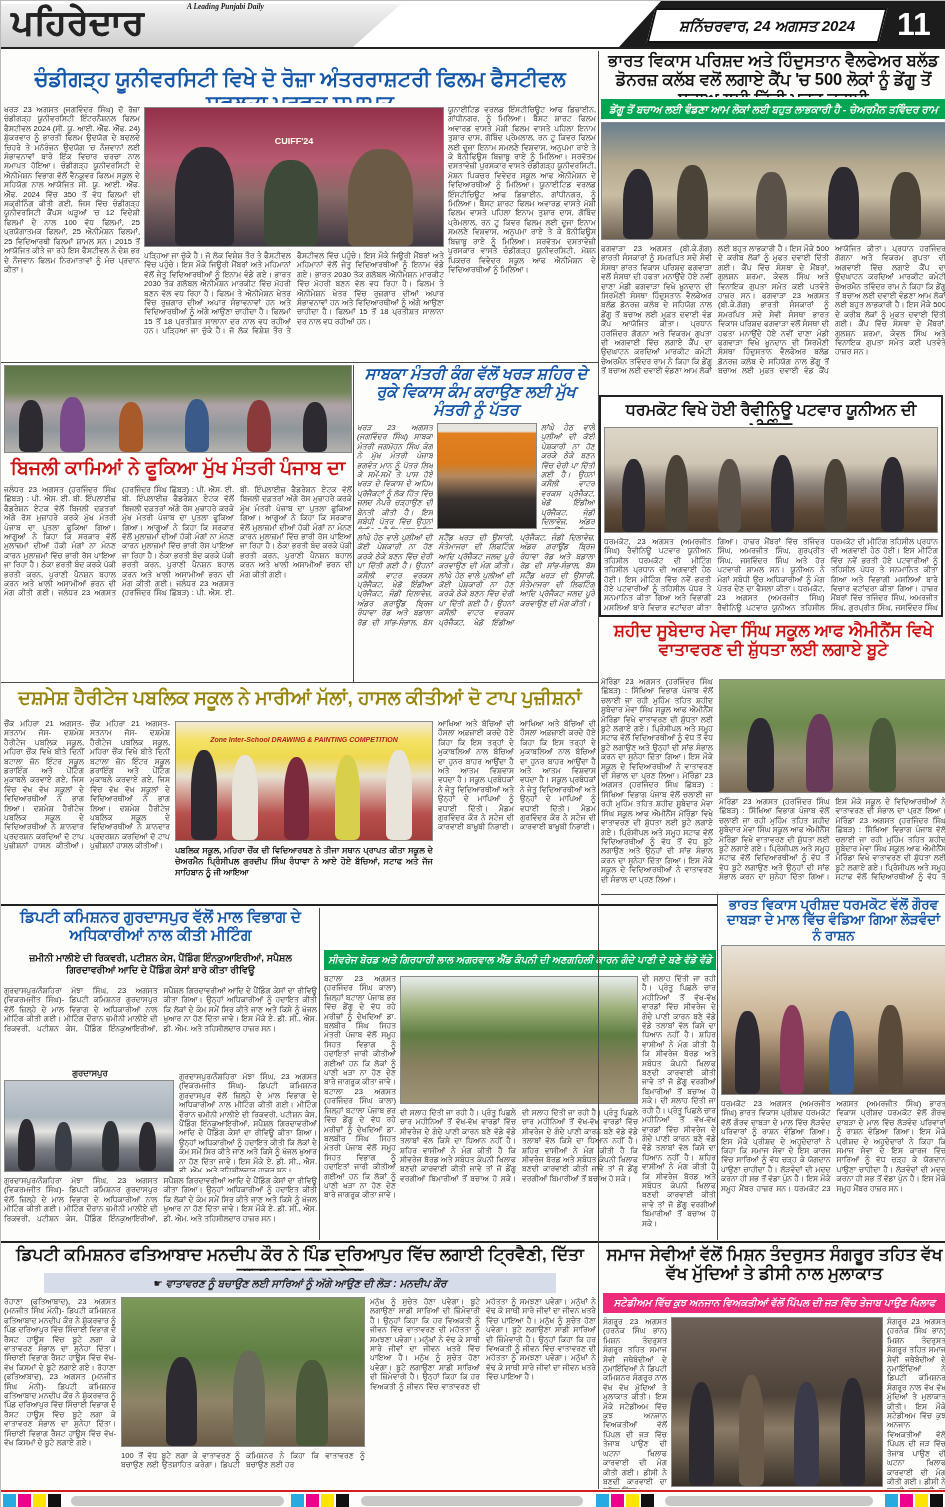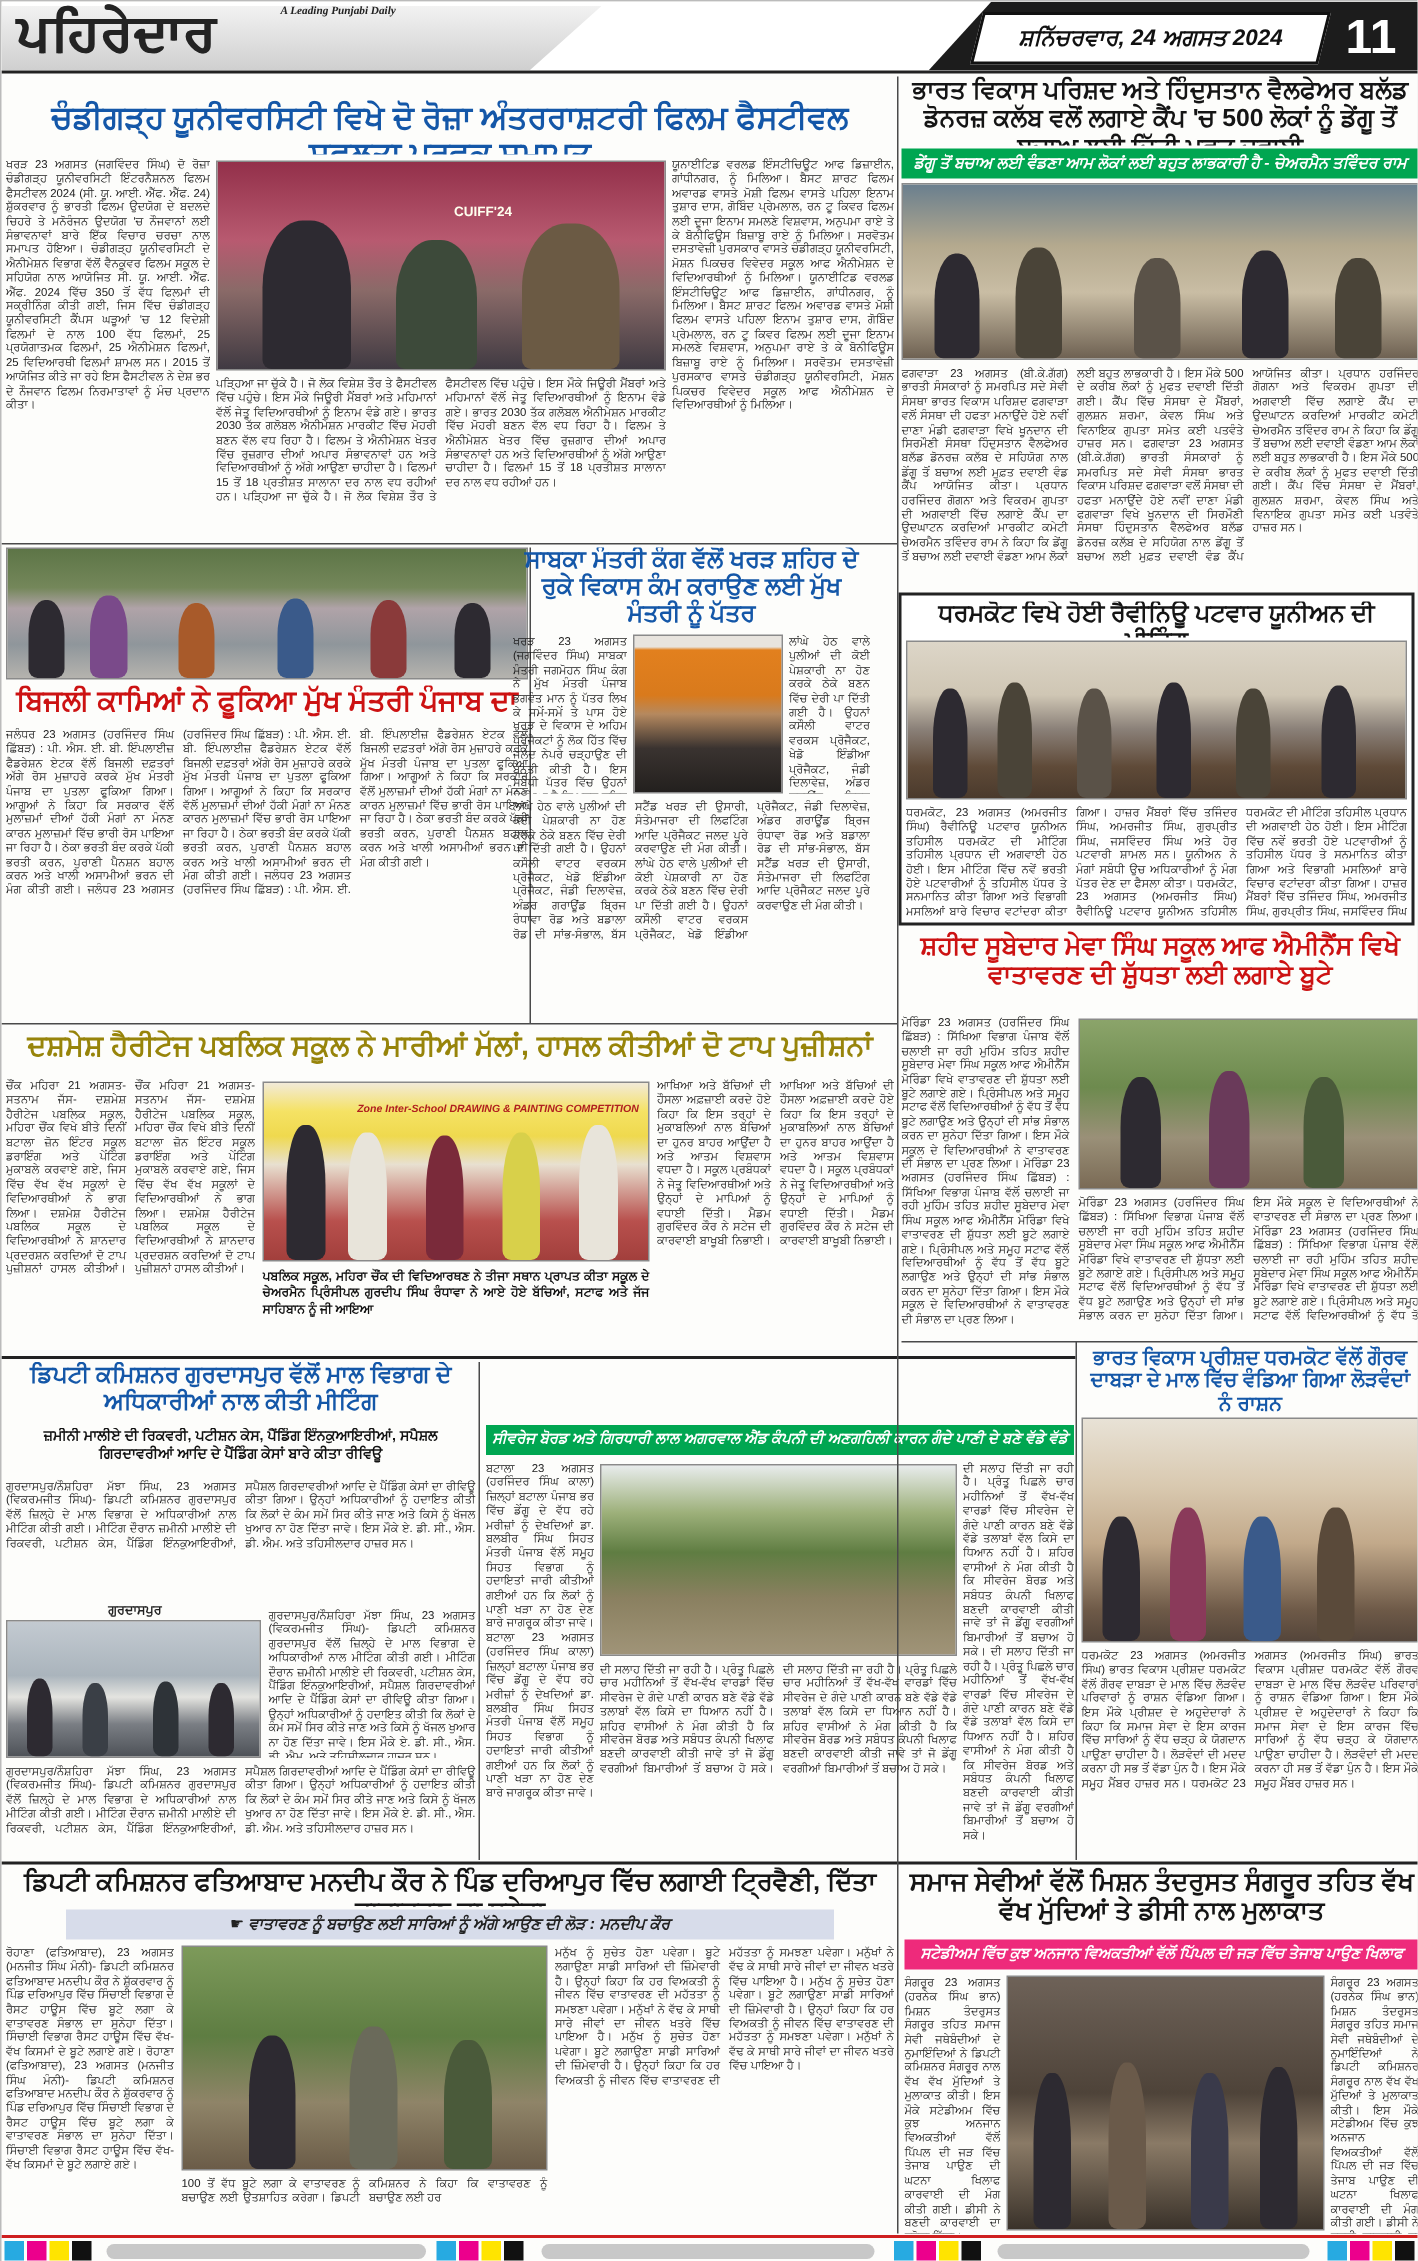--- a/index.html
+++ b/index.html
@@ -47,21 +47,21 @@
   .ph-camp{background:linear-gradient(180deg,#6a7f8e 0%,#b4a98e 35%,#c9bda4 62%,#6e6152 100%);}
   .ph-portrait{background:linear-gradient(180deg,#e8e4de 0%,#e8e4de 7%,#e2801e 9%,#d97a1c 38%,#b5895f 50%,#3a3330 72%,#23201e 100%);}
   .ph-meet{background:linear-gradient(180deg,#ddd6c8 0%,#cfc6b4 34%,#8a8078 56%,#5f4a38 80%,#4a3a2c 100%);}
   .ph-plant{background:linear-gradient(180deg,#8ba46a 0%,#6d8a4e 40%,#9a9078 70%,#7a6a55 100%);}
   .ph-award{background:linear-gradient(180deg,#f2ead8 0%,#f5e264 16%,#efd94e 30%,#e8e0d0 46%,#b8504d 78%,#a23f3c 100%);}
   .ph-board{background:linear-gradient(180deg,#c3cad1 0%,#aab4bc 40%,#e4e4e0 56%,#7a7e84 76%,#4e5258 100%);}
   .ph-pond{background:linear-gradient(180deg,#e8ecec 0%,#9db07a 25%,#5f7d42 46%,#8a8060 70%,#a09478 100%);}
   .ph-store{background:linear-gradient(180deg,#e8e2d6 0%,#d9c9b0 30%,#c2a98a 56%,#6e5a48 86%,#54453a 100%);}
   .ph-tree{background:linear-gradient(180deg,#7d9a5a 0%,#5e7d42 40%,#8f8468 70%,#6b5c48 100%);}
   .ph-office{background:linear-gradient(180deg,#6e6258 0%,#4e4339 46%,#8a7a66 66%,#3a322a 100%);}
-  .ph-label{position:absolute;width:100%;text-align:center;color:#fff;font-weight:bold;margin-left:28px;}
+  .ph-label{position:absolute;width:100%;text-align:center;color:#fff;font-weight:bold;}
   
   .patch{position:absolute;width:13px;height:13px;top:0;}
   .gbar{position:absolute;height:10px;top:2px;background:#c8c8c8;border-radius:5px;}
 </style>
 </head>
 <body>
 
 <div id="page">
 
   <div id="mast">
@@ -110,21 +110,21 @@
       <div class="sil" style="left:33%;width:7%;height:58%;background:#a85a2a;"></div>
       <div class="sil" style="left:52%;width:7%;height:62%;background:#3a5a8a;"></div>
       <div class="sil" style="left:70%;width:7%;height:60%;background:#8a3a3a;"></div>
       <div class="sil" style="left:86%;width:7%;height:58%;"></div>
     </div>
     <div class="abs hl hl-red" style="left:0;top:92px;width:348px;height:24px;font-size:19px;">ਬਿਜਲੀ ਕਾਮਿਆਂ ਨੇ ਫੂਕਿਆ ਮੁੱਖ ਮੰਤਰੀ ਪੰਜਾਬ ਦਾ ਪੁਤਲਾ</div>
     <div class="abs bt cols3" style="left:0;top:120px;width:348px;height:196px;">ਜਲੰਧਰ 23 ਅਗਸਤ (ਹਰਜਿੰਦਰ ਸਿੰਘ ਛਿੱਬੜ) : ਪੀ. ਐਸ. ਈ. ਬੀ. ਇੰਪਲਾਈਜ਼ ਫੈਡਰੇਸ਼ਨ ਏਟਕ ਵੱਲੋਂ ਬਿਜਲੀ ਦਫ਼ਤਰਾਂ ਅੱਗੇ ਰੋਸ ਮੁਜ਼ਾਹਰੇ ਕਰਕੇ ਮੁੱਖ ਮੰਤਰੀ ਪੰਜਾਬ ਦਾ ਪੁਤਲਾ ਫੂਕਿਆ ਗਿਆ। ਆਗੂਆਂ ਨੇ ਕਿਹਾ ਕਿ ਸਰਕਾਰ ਵੱਲੋਂ ਮੁਲਾਜ਼ਮਾਂ ਦੀਆਂ ਹੱਕੀ ਮੰਗਾਂ ਨਾ ਮੰਨਣ ਕਾਰਨ ਮੁਲਾਜ਼ਮਾਂ ਵਿੱਚ ਭਾਰੀ ਰੋਸ ਪਾਇਆ ਜਾ ਰਿਹਾ ਹੈ। ਠੇਕਾ ਭਰਤੀ ਬੰਦ ਕਰਕੇ ਪੱਕੀ ਭਰਤੀ ਕਰਨ, ਪੁਰਾਣੀ ਪੈਨਸ਼ਨ ਬਹਾਲ ਕਰਨ ਅਤੇ ਖਾਲੀ ਅਸਾਮੀਆਂ ਭਰਨ ਦੀ ਮੰਗ ਕੀਤੀ ਗਈ। ਜਲੰਧਰ 23 ਅਗਸਤ (ਹਰਜਿੰਦਰ ਸਿੰਘ ਛਿੱਬੜ) : ਪੀ. ਐਸ. ਈ. ਬੀ. ਇੰਪਲਾਈਜ਼ ਫੈਡਰੇਸ਼ਨ ਏਟਕ ਵੱਲੋਂ ਬਿਜਲੀ ਦਫ਼ਤਰਾਂ ਅੱਗੇ ਰੋਸ ਮੁਜ਼ਾਹਰੇ ਕਰਕੇ ਮੁੱਖ ਮੰਤਰੀ ਪੰਜਾਬ ਦਾ ਪੁਤਲਾ ਫੂਕਿਆ ਗਿਆ। ਆਗੂਆਂ ਨੇ ਕਿਹਾ ਕਿ ਸਰਕਾਰ ਵੱਲੋਂ ਮੁਲਾਜ਼ਮਾਂ ਦੀਆਂ ਹੱਕੀ ਮੰਗਾਂ ਨਾ ਮੰਨਣ ਕਾਰਨ ਮੁਲਾਜ਼ਮਾਂ ਵਿੱਚ ਭਾਰੀ ਰੋਸ ਪਾਇਆ ਜਾ ਰਿਹਾ ਹੈ। ਠੇਕਾ ਭਰਤੀ ਬੰਦ ਕਰਕੇ ਪੱਕੀ ਭਰਤੀ ਕਰਨ, ਪੁਰਾਣੀ ਪੈਨਸ਼ਨ ਬਹਾਲ ਕਰਨ ਅਤੇ ਖਾਲੀ ਅਸਾਮੀਆਂ ਭਰਨ ਦੀ ਮੰਗ ਕੀਤੀ ਗਈ। ਜਲੰਧਰ 23 ਅਗਸਤ (ਹਰਜਿੰਦਰ ਸਿੰਘ ਛਿੱਬੜ) : ਪੀ. ਐਸ. ਈ. ਬੀ. ਇੰਪਲਾਈਜ਼ ਫੈਡਰੇਸ਼ਨ ਏਟਕ ਵੱਲੋਂ ਬਿਜਲੀ ਦਫ਼ਤਰਾਂ ਅੱਗੇ ਰੋਸ ਮੁਜ਼ਾਹਰੇ ਕਰਕੇ ਮੁੱਖ ਮੰਤਰੀ ਪੰਜਾਬ ਦਾ ਪੁਤਲਾ ਫੂਕਿਆ ਗਿਆ। ਆਗੂਆਂ ਨੇ ਕਿਹਾ ਕਿ ਸਰਕਾਰ ਵੱਲੋਂ ਮੁਲਾਜ਼ਮਾਂ ਦੀਆਂ ਹੱਕੀ ਮੰਗਾਂ ਨਾ ਮੰਨਣ ਕਾਰਨ ਮੁਲਾਜ਼ਮਾਂ ਵਿੱਚ ਭਾਰੀ ਰੋਸ ਪਾਇਆ ਜਾ ਰਿਹਾ ਹੈ। ਠੇਕਾ ਭਰਤੀ ਬੰਦ ਕਰਕੇ ਪੱਕੀ ਭਰਤੀ ਕਰਨ, ਪੁਰਾਣੀ ਪੈਨਸ਼ਨ ਬਹਾਲ ਕਰਨ ਅਤੇ ਖਾਲੀ ਅਸਾਮੀਆਂ ਭਰਨ ਦੀ ਮੰਗ ਕੀਤੀ ਗਈ।</div>
   </div>
 
   <div class="abs vline" style="left:352px;top:364px;height:317px;"></div>
-  <div class="abs" style="left:341px;top:364px;width:238px;height:316px;">
+  <div class="abs" style="left:356px;top:364px;width:238px;height:316px;font-style:italic;">
     <div class="abs hl hl-blue" style="left:0;top:0;width:238px;height:54px;font-size:16px;">ਸਾਬਕਾ ਮੰਤਰੀ ਕੰਗ ਵੱਲੋਂ ਖਰੜ ਸ਼ਹਿਰ ਦੇ ਰੁਕੇ ਵਿਕਾਸ ਕੰਮ ਕਰਾਉਣ ਲਈ ਮੁੱਖ ਮੰਤਰੀ ਨੂੰ ਪੱਤਰ</div>
     <div class="abs bt" style="left:0;top:58px;width:76px;height:106px;">ਖਰੜ 23 ਅਗਸਤ (ਜਗਵਿੰਦਰ ਸਿੰਘ) ਸਾਬਕਾ ਮੰਤਰੀ ਜਗਮੋਹਨ ਸਿੰਘ ਕੰਗ ਨੇ ਮੁੱਖ ਮੰਤਰੀ ਪੰਜਾਬ ਭਗਵੰਤ ਮਾਨ ਨੂੰ ਪੱਤਰ ਲਿਖ ਕੇ ਸਮੇਂ-ਸਮੇਂ ਤੇ ਪਾਸ ਹੋਏ ਖਰੜ ਦੇ ਵਿਕਾਸ ਦੇ ਅਹਿਮ ਪ੍ਰੋਜੈਕਟਾਂ ਨੂੰ ਲੋਕ ਹਿੱਤ ਵਿੱਚ ਜਲਦ ਨੇਪਰੇ ਚੜ੍ਹਾਉਣ ਦੀ ਬੇਨਤੀ ਕੀਤੀ ਹੈ। ਇਸ ਸਬੰਧੀ ਪੱਤਰ ਵਿੱਚ ਉਹਨਾਂ ਲਿਖਿਆ ਹੈ ਕਿ ਖਰੜ ਸ਼ਹਿਰ ਦੇ ਵਿਕਾਸ ਕੰਮ ਲੰਮੇ ਸਮੇਂ ਤੋਂ ਰੁਕੇ ਪਏ ਹਨ।</div>
     <div class="abs photo ph-portrait" style="left:80px;top:58px;width:100px;height:106px;"></div>
     <div class="abs bt" style="left:184px;top:58px;width:54px;height:106px;">ਲਾਂਘੇ ਹੇਠ ਵਾਲੇ ਪੁਲੀਆਂ ਦੀ ਕੋਈ ਪੇਸ਼ਕਾਰੀ ਨਾ ਹੋਣ ਕਰਕੇ ਠੇਕੇ ਬਣਨ ਵਿੱਚ ਦੇਰੀ ਪਾ ਦਿੱਤੀ ਗਈ ਹੈ। ਉਹਨਾਂ ਕਸੌਲੀ ਵਾਟਰ ਵਰਕਸ ਪ੍ਰੋਜੈਕਟ, ਖੇਡੋ ਇੰਡੀਆ ਪ੍ਰੋਜੈਕਟ, ਜੰਡੀ ਦਿਲਾਵੇਜ਼, ਅੰਡਰ ਗਰਾਊਂਡ ਬ੍ਰਿਜ ਰੰਧਾਵਾ ਰੋਡ ਅਤੇ ਬਡਾਲਾ ਰੋਡ ਦੀ ਸਾਂਭ-ਸੰਭਾਲ, ਬੱਸ ਸਟੈਂਡ ਖਰੜ ਦੀ ਉਸਾਰੀ, ਸੰਤੇਮਾਜਰਾ ਦੀ ਲਿਫਟਿੰਗ ਆਦਿ ਪ੍ਰੋਜੈਕਟ ਜਲਦ ਪੂਰੇ ਕਰਵਾਉਣ ਦੀ ਮੰਗ ਕੀਤੀ।</div>
     <div class="abs bt cols3" style="left:0;top:168px;width:238px;height:148px;">ਲਾਂਘੇ ਹੇਠ ਵਾਲੇ ਪੁਲੀਆਂ ਦੀ ਕੋਈ ਪੇਸ਼ਕਾਰੀ ਨਾ ਹੋਣ ਕਰਕੇ ਠੇਕੇ ਬਣਨ ਵਿੱਚ ਦੇਰੀ ਪਾ ਦਿੱਤੀ ਗਈ ਹੈ। ਉਹਨਾਂ ਕਸੌਲੀ ਵਾਟਰ ਵਰਕਸ ਪ੍ਰੋਜੈਕਟ, ਖੇਡੋ ਇੰਡੀਆ ਪ੍ਰੋਜੈਕਟ, ਜੰਡੀ ਦਿਲਾਵੇਜ਼, ਅੰਡਰ ਗਰਾਊਂਡ ਬ੍ਰਿਜ ਰੰਧਾਵਾ ਰੋਡ ਅਤੇ ਬਡਾਲਾ ਰੋਡ ਦੀ ਸਾਂਭ-ਸੰਭਾਲ, ਬੱਸ ਸਟੈਂਡ ਖਰੜ ਦੀ ਉਸਾਰੀ, ਸੰਤੇਮਾਜਰਾ ਦੀ ਲਿਫਟਿੰਗ ਆਦਿ ਪ੍ਰੋਜੈਕਟ ਜਲਦ ਪੂਰੇ ਕਰਵਾਉਣ ਦੀ ਮੰਗ ਕੀਤੀ। ਲਾਂਘੇ ਹੇਠ ਵਾਲੇ ਪੁਲੀਆਂ ਦੀ ਕੋਈ ਪੇਸ਼ਕਾਰੀ ਨਾ ਹੋਣ ਕਰਕੇ ਠੇਕੇ ਬਣਨ ਵਿੱਚ ਦੇਰੀ ਪਾ ਦਿੱਤੀ ਗਈ ਹੈ। ਉਹਨਾਂ ਕਸੌਲੀ ਵਾਟਰ ਵਰਕਸ ਪ੍ਰੋਜੈਕਟ, ਖੇਡੋ ਇੰਡੀਆ ਪ੍ਰੋਜੈਕਟ, ਜੰਡੀ ਦਿਲਾਵੇਜ਼, ਅੰਡਰ ਗਰਾਊਂਡ ਬ੍ਰਿਜ ਰੰਧਾਵਾ ਰੋਡ ਅਤੇ ਬਡਾਲਾ ਰੋਡ ਦੀ ਸਾਂਭ-ਸੰਭਾਲ, ਬੱਸ ਸਟੈਂਡ ਖਰੜ ਦੀ ਉਸਾਰੀ, ਸੰਤੇਮਾਜਰਾ ਦੀ ਲਿਫਟਿੰਗ ਆਦਿ ਪ੍ਰੋਜੈਕਟ ਜਲਦ ਪੂਰੇ ਕਰਵਾਉਣ ਦੀ ਮੰਗ ਕੀਤੀ।</div>
   </div>
 
   <div class="abs" style="left:598px;top:394px;width:344px;height:222px;border:2px solid #222;background:#fff;padding:3px;">
     <div class="abs hl hl-black" style="left:3px;top:4px;width:334px;height:24px;font-size:16px;">ਧਰਮਕੋਟ ਵਿਖੇ ਹੋਈ ਰੈਵੀਨਿਊ ਪਟਵਾਰ ਯੂਨੀਅਨ ਦੀ ਮੀਟਿੰਗ</div>
     <div class="abs photo ph-meet" style="left:3px;top:30px;width:334px;height:106px;">

